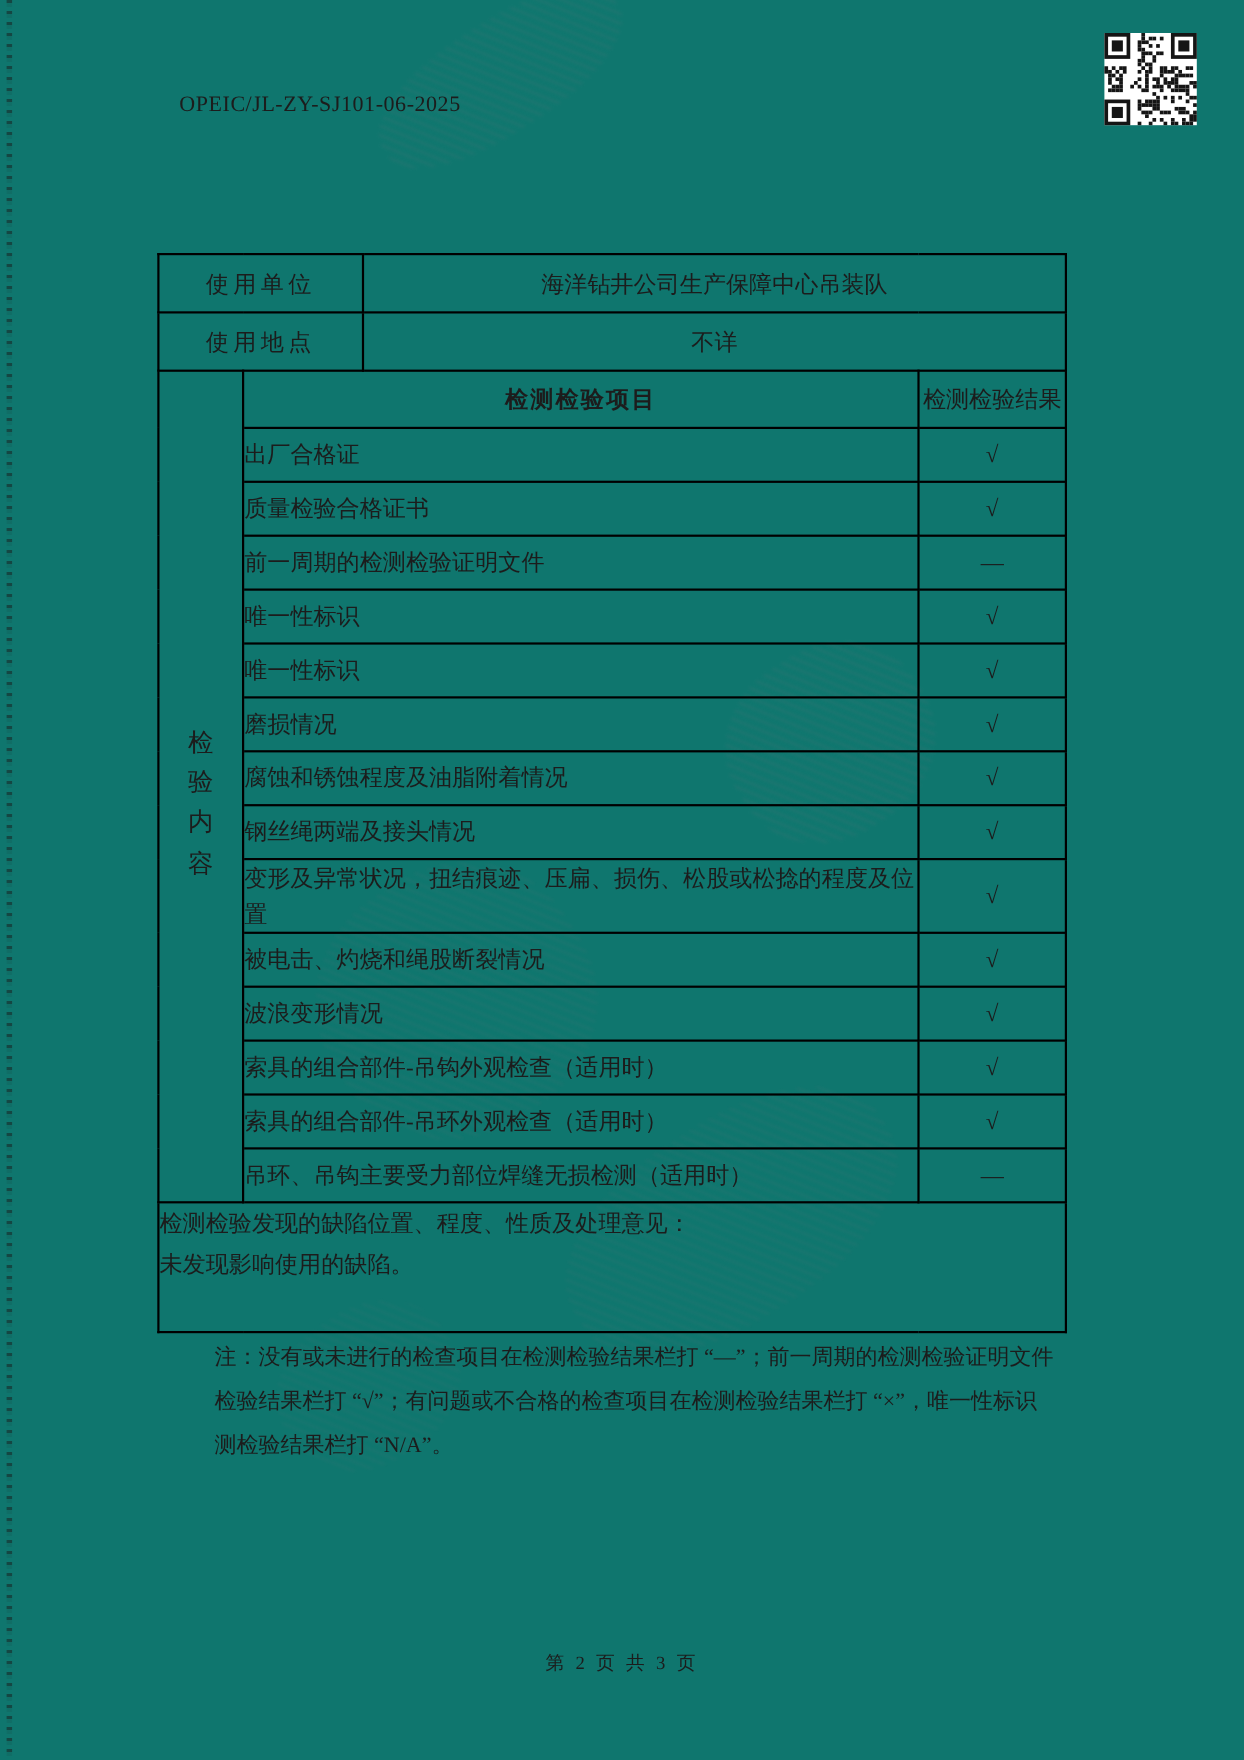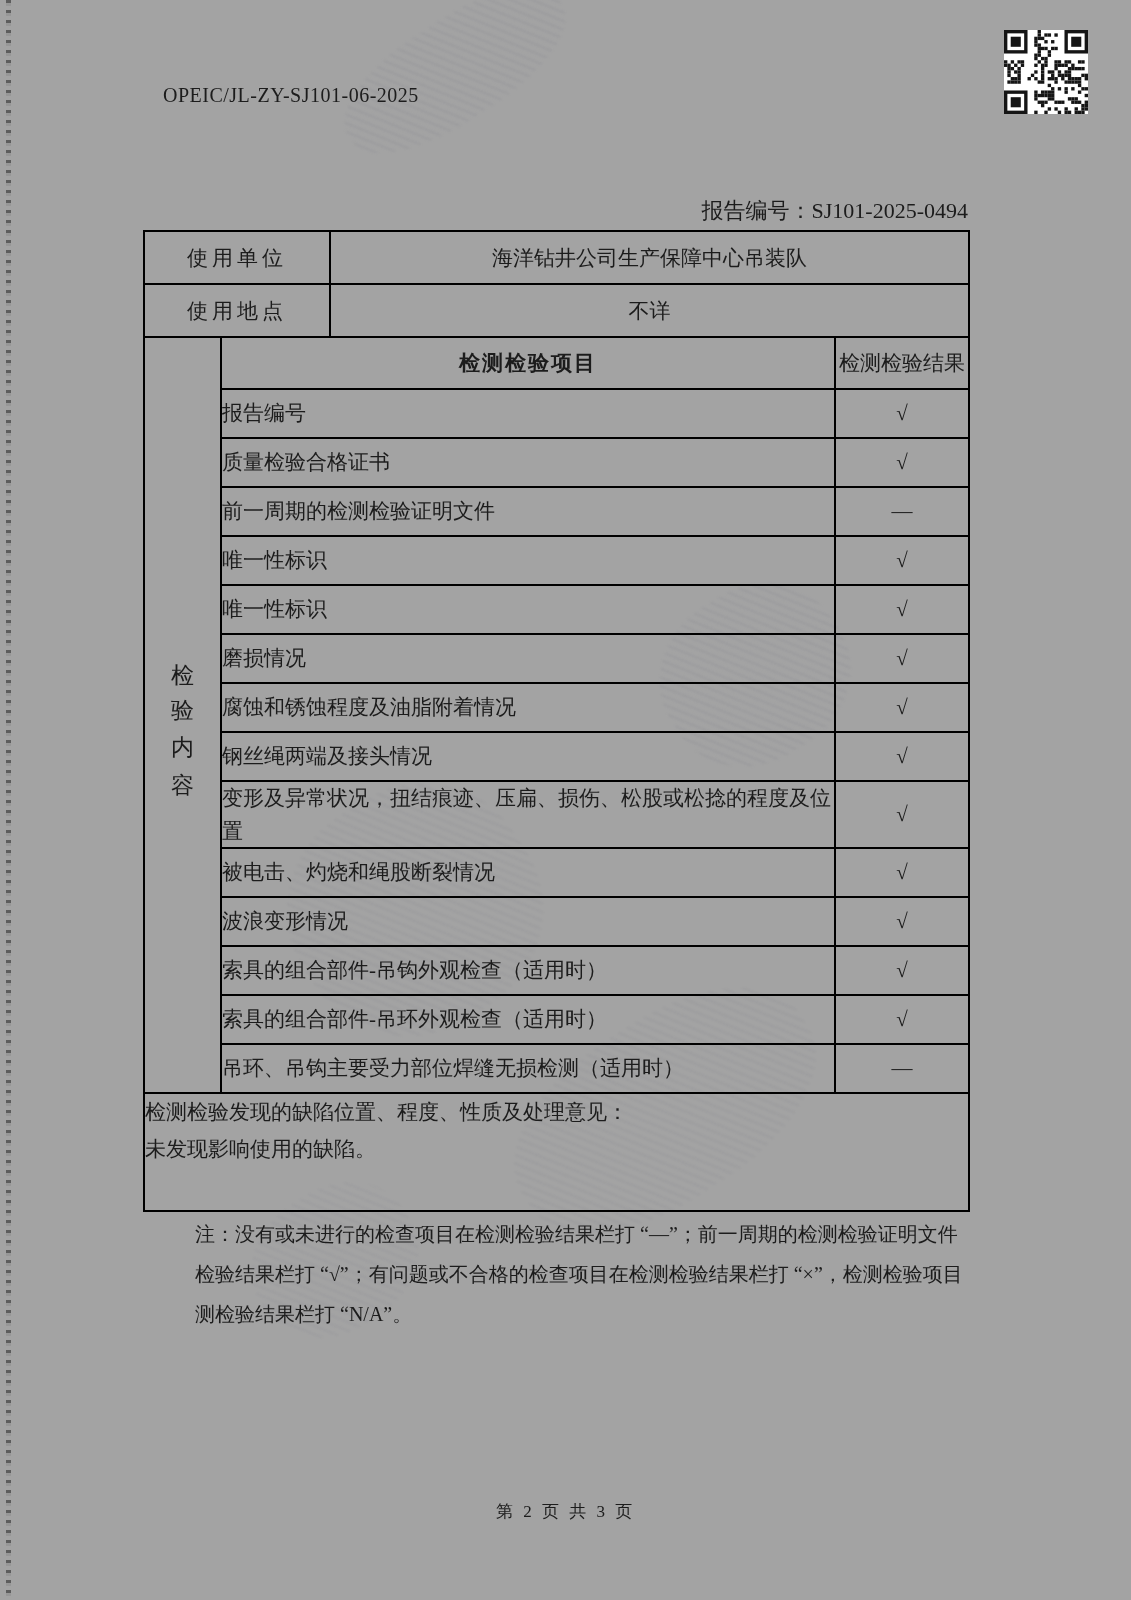--- a/index.html
+++ b/index.html
@@ -1,20 +1,20 @@
 <!DOCTYPE html>
 <html><head>
 <meta charset="utf-8">
 <style>
   html,body{margin:0;padding:0;background:#d8d8d8;}
   .page{
     position:relative;
     width:1131px;height:1600px;
     margin:0 auto;
-    background:#a3a3a3;
+    background:#0f766e;
     overflow:hidden;
     font-family:"Liberation Serif","DejaVu Serif",serif;
     color:#1c1c1c;
   }
   
   .scan-edge{
     position:absolute;left:6px;top:0;width:5px;height:1600px;
     background:repeating-linear-gradient(to bottom,
       rgba(25,25,25,.85) 0 3px, rgba(25,25,25,.15) 3px 6px, transparent 6px 10px);
     opacity:.6;
@@ -263,21 +263,20 @@
         <rect x="20" y="2" width="3" height="3" fill="#151515"></rect>
         <rect x="0" y="18" width="7" height="7" fill="#151515"></rect>
         <rect x="1" y="19" width="5" height="5" fill="#ffffff"></rect>
         <rect x="2" y="20" width="3" height="3" fill="#151515"></rect>
       </svg>
   </div>
 
   <div class="doc-code">OPEIC/JL-ZY-SJ101-06-2025</div>
 
 
-  <div class="report-no"><span>报告编号：</span><span>SJ101-2025-0494</span></div>
 
   <table class="main">
     <colgroup>
       <col style="width:77px">
         <col style="width:109px">
         <col style="width:505px">
         <col style="width:134px">
     </colgroup>
     <tbody>
       <tr>
@@ -290,21 +289,21 @@
       </tr>
       <tr>
         <td class="section-cell" rowspan="15">
           <div class="vertical-label">检验内容</div>
         </td>
         <td class="head-item" colspan="2">检测检验项目</td>
         <td class="head-result">检测检验结果</td>
       </tr>
 
       <tr>
-          <td colspan="2" class="item-cell">报告编号</td>
+          <td colspan="2" class="item-cell">出厂合格证</td>
           <td class="result-cell">√</td>
         </tr>
         <tr>
           <td colspan="2" class="item-cell">质量检验合格证书</td>
           <td class="result-cell">√</td>
         </tr>
         <tr>
           <td colspan="2" class="item-cell">前一周期的检测检验证明文件</td>
           <td class="result-cell">—</td>
         </tr>
@@ -356,19 +355,19 @@
         <td class="defect-cell" colspan="4">
           <div>检测检验发现的缺陷位置、程度、性质及处理意见：</div>
           <div>未发现影响使用的缺陷。</div>
         </td>
       </tr>
     </tbody>
   </table>
 
   <div class="note">
     <div>注：没有或未进行的检查项目在检测检验结果栏打 “—”；前一周期的检测检验证明文件</div>
-    <div>检验结果栏打 “√”；有问题或不合格的检查项目在检测检验结果栏打 “×”，检测检验项目</div>
+    <div>检验结果栏打 “√”；有问题或不合格的检查项目在检测检验结果栏打 “×”，唯一性标识</div>
     <div>测检验结果栏打 “N/A”。</div>
   </div>
 
   <div class="footer">第 2 页 共 3 页</div>
 
 </div>
 
 </body></html>

